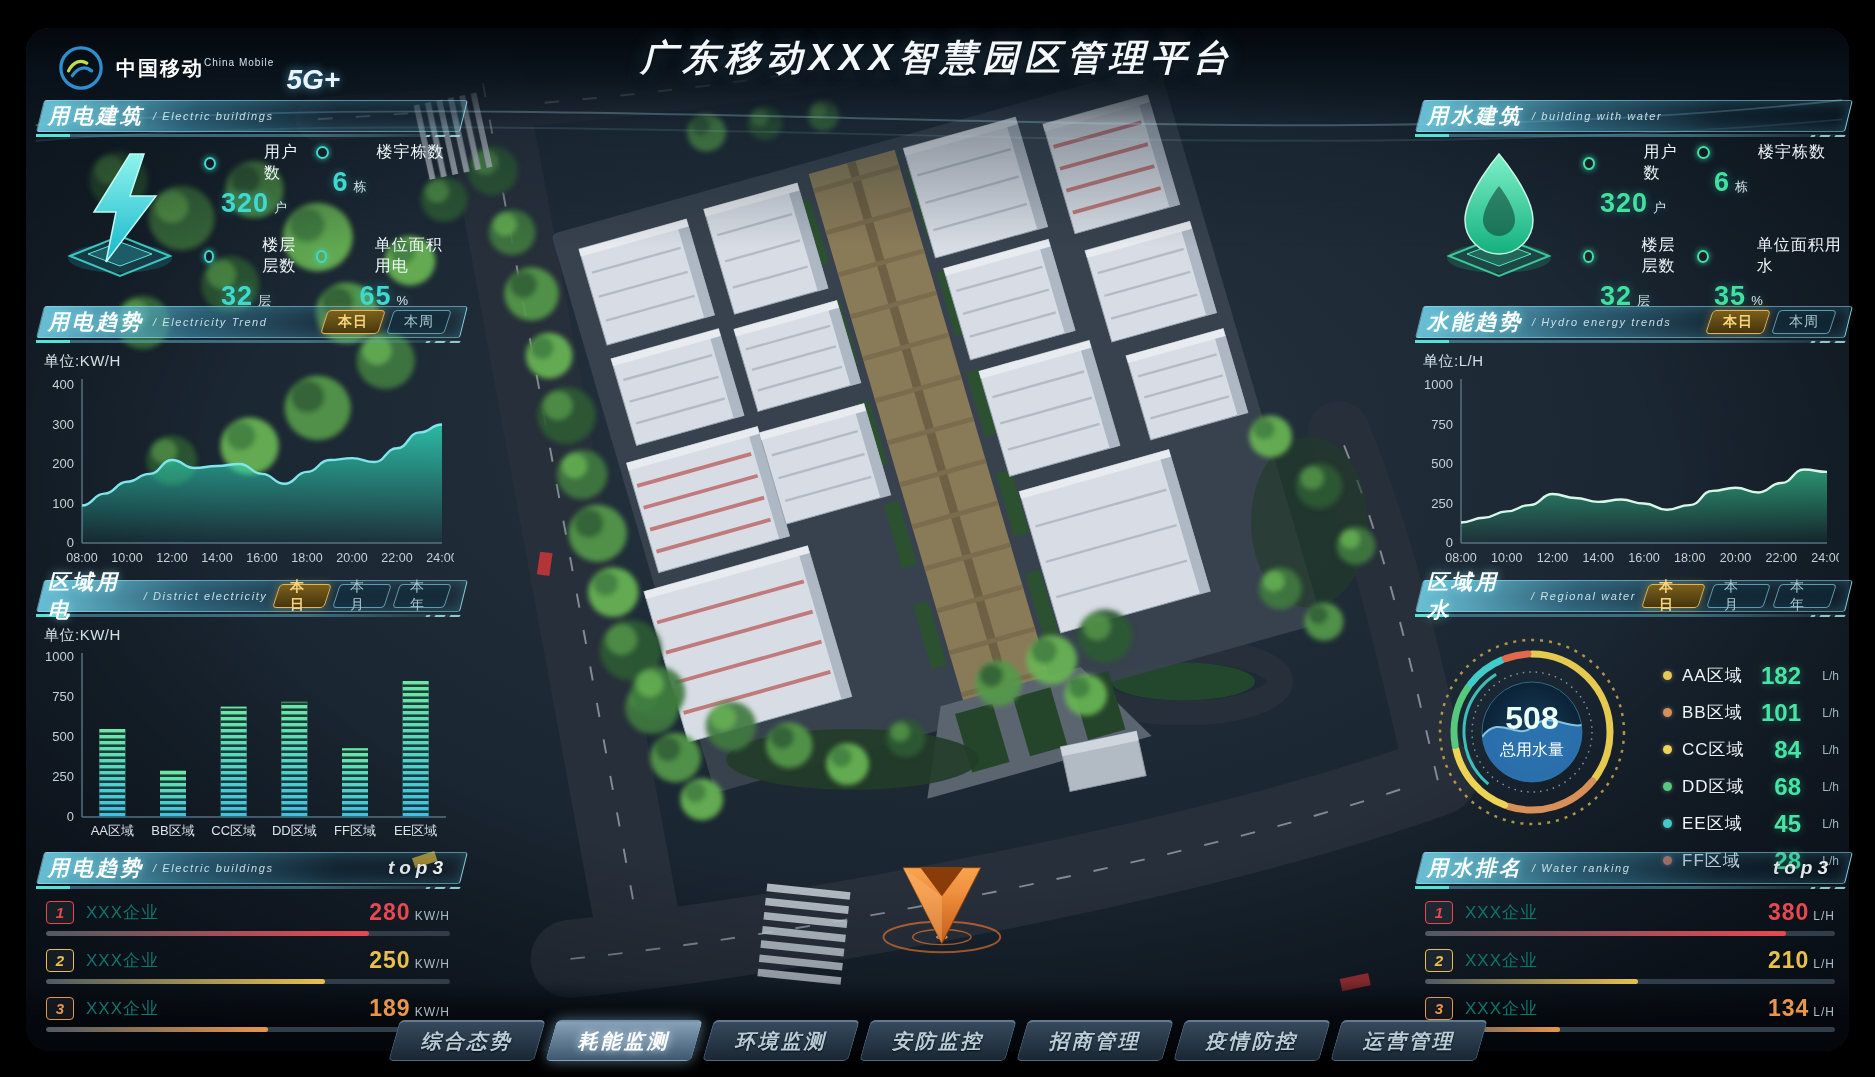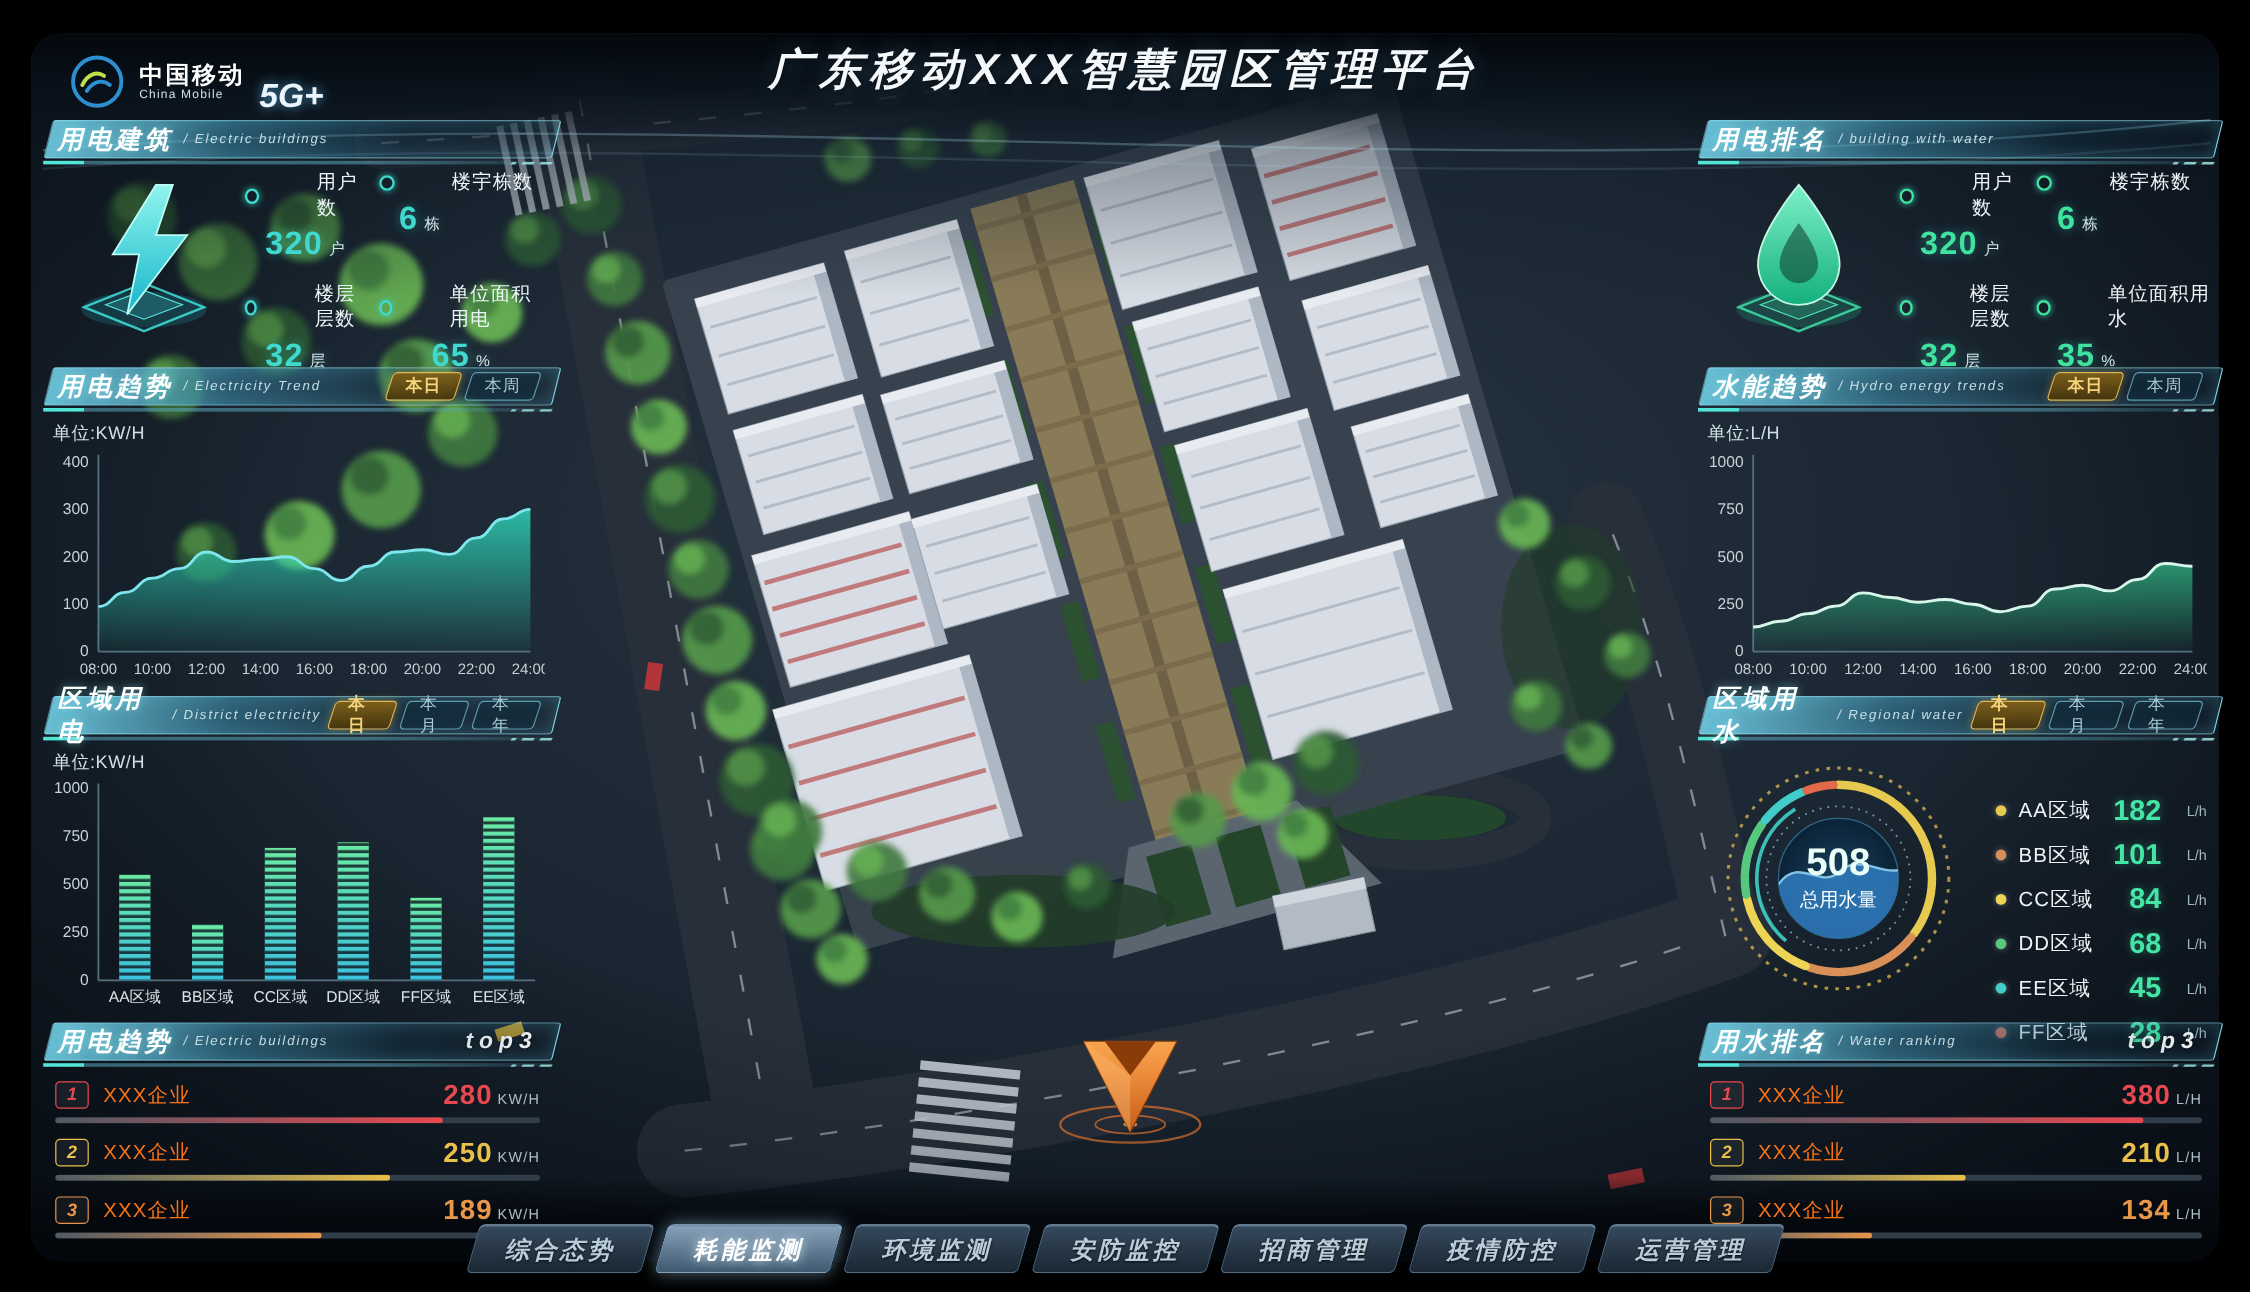--- a/index.html
+++ b/index.html
@@ -10,21 +10,21 @@
   .top-band{position:absolute;left:0;top:0;width:100%;height:96px;z-index:3;
     background:linear-gradient(180deg,#04080d 0%,rgba(8,16,24,.88) 42%,rgba(8,16,24,0) 100%);}
   .bottom-band{position:absolute;left:0;bottom:0;width:100%;height:70px;z-index:3;
     background:linear-gradient(180deg,rgba(5,9,14,0) 0%,rgba(5,9,14,.92) 48%,#03060a 100%);}
   .swoosh{position:absolute;left:0;top:0;width:100%;height:140px;z-index:4;pointer-events:none;}
   
   .page-title{position:absolute;top:34px;left:0;width:100%;text-align:center;z-index:6;
     font-size:36px;font-weight:bold;font-style:italic;color:#f4f8fb;letter-spacing:6px;
     text-shadow:0 2px 8px rgba(0,0,0,.7),0 0 18px rgba(120,180,220,.35);}
   .logo{position:absolute;left:58px;top:40px;z-index:6;display:flex;align-items:center;gap:12px;}
-  .logo-txt{display:flex;flex-direction:column;line-height:1.1;}
+  .logo-txt{display:flex;flex-direction:row;line-height:1.1;}
   .logo-cn{font-size:20px;font-weight:bold;color:#fff;letter-spacing:2px;}
   .logo-en{font-size:10px;color:#cfe2ec;letter-spacing:1px;}
   .g5{font-size:28px;font-weight:bold;font-style:italic;color:#eaf4fc;
     text-shadow:0 0 10px rgba(90,180,230,.8);margin-top:24px;}
   
   .panel{position:absolute;z-index:5;}
   .p-head{position:relative;height:32px;display:flex;align-items:center;padding:0 12px;gap:9px;}
   .p-head-bg{position:absolute;inset:0;transform:skewX(-14deg);transform-origin:100% 100%;
     background:linear-gradient(92deg,rgba(112,200,222,.95) 0%,rgba(58,132,162,.6) 36%,rgba(28,74,100,.24) 70%,rgba(28,74,100,.06) 100%);
     border:1px solid rgba(150,225,240,.55);border-radius:3px;
@@ -61,21 +61,21 @@
     text-shadow:0 0 10px rgba(60,220,200,.45);}
   .stat .val i{font-style:normal;font-size:13px;font-weight:normal;color:#d6e2e8;margin-left:5px;}
   .icon-wrap{position:absolute;left:8px;top:40px;width:152px;height:150px;}
   
   .ranks{padding:10px 10px 0 10px;}
   .rrow{margin-bottom:11px;}
   .rline{display:flex;align-items:center;}
   .rbadge{width:26px;height:21px;border-radius:4px;border:1px solid;display:flex;align-items:center;
     justify-content:center;font-size:15px;font-weight:bold;font-style:italic;
     background:rgba(255,255,255,.06);}
-  .rname{margin-left:12px;font-size:17px;color:#f97316;letter-spacing:1px;}
+  .rname{margin-left:12px;font-size:17px;color:#0f766e;letter-spacing:1px;}
   .rval{margin-left:auto;font-size:23px;font-weight:bold;letter-spacing:1px;}
   .rval i{font-style:normal;font-size:12px;font-weight:normal;color:#aebfc8;margin-left:4px;}
   .rtrack{margin-top:5px;height:5px;border-radius:3px;background:#313d49;overflow:hidden;}
   .rfill{height:100%;border-radius:3px;}
   
   .legend{position:absolute;left:248px;top:40px;right:6px;}
   .lg{display:flex;align-items:center;height:37px;}
   .ldot{width:9px;height:9px;border-radius:50%;margin-right:10px;box-shadow:0 0 5px rgba(255,255,255,.35);}
   .lname{font-size:17px;color:#eef5f8;letter-spacing:1px;}
   .lval{margin-left:auto;font-size:24px;font-weight:bold;color:#45e6a5;
@@ -616,21 +616,21 @@
         <div class="rtrack">
           <div class="rfill" style="width: 55%; background: linear-gradient(90deg, rgba(255, 255, 255, 0.15), rgb(232, 150, 74));"></div>
         </div>
       </div>
     </div>
 </div>
 
 <div class="panel" style="left:1415px;top:100px;width:430px;height:198px">
   <div class="p-head">
     <div class="p-head-bg"></div>
-    <span class="p-title-cn">用电排名</span>
+    <span class="p-title-cn">用水建筑</span>
     <span class="p-title-en">/ building with water</span>
   </div>
   <div class="p-underline">
       <div class="deco">
         <i></i>
         <i></i>
         <i></i>
       </div>
     </div>
   <div class="icon-wrap">

